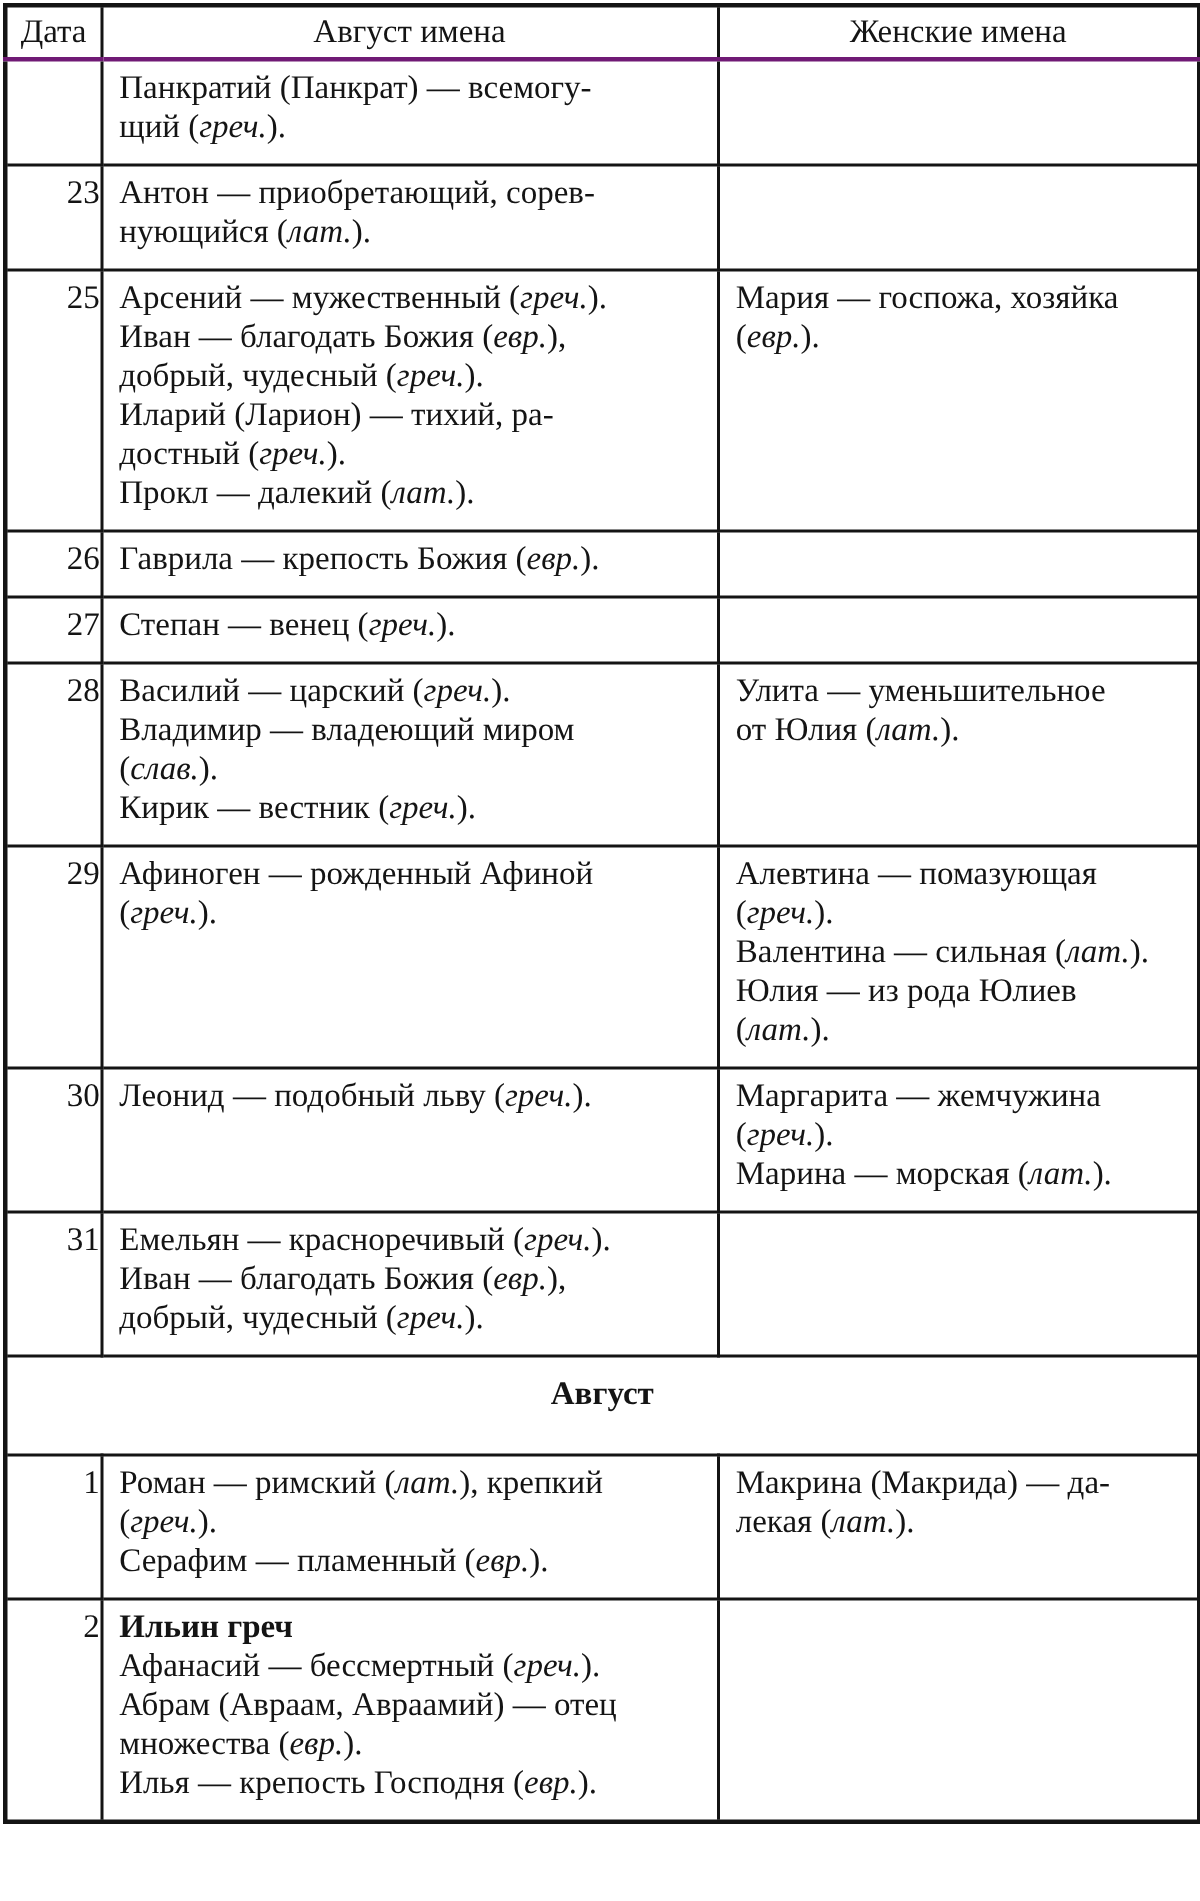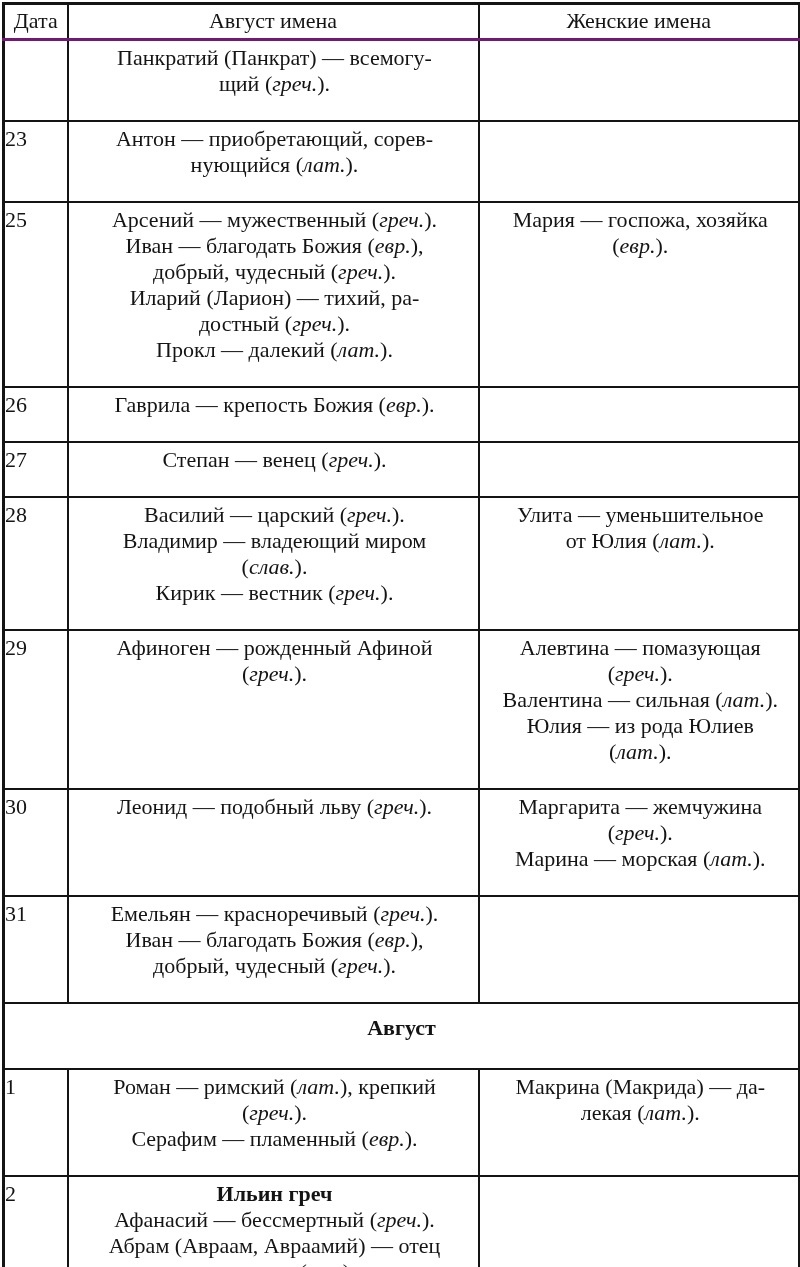--- a/index.html
+++ b/index.html
@@ -31,26 +31,26 @@
     font-size: 22px;
     line-height: 26px;
   }
   thead th {
     font-weight: normal;
     text-align: center;
     padding: 3px 0 4px 0;
     border-bottom: 3px solid #701a75;
   }
   td.date-cell {
-    text-align: left;
-    padding: 4px 12px 8px 0;
+    text-align: right;
+    padding: 4px 0 8px 0;
   }
   td.names-cell {
-    padding: 4px 8px 23px 11px;
-    text-align: center;
+    padding: 4px 8px 12px 11px;
+    text-align: left;
   }
   td.names-cell i {
     font-style: italic;
   }
   tr.section-row td {
     text-align: center;
     font-weight: bold;
     padding: 11px 0 27px 0;
   }
 </style>

